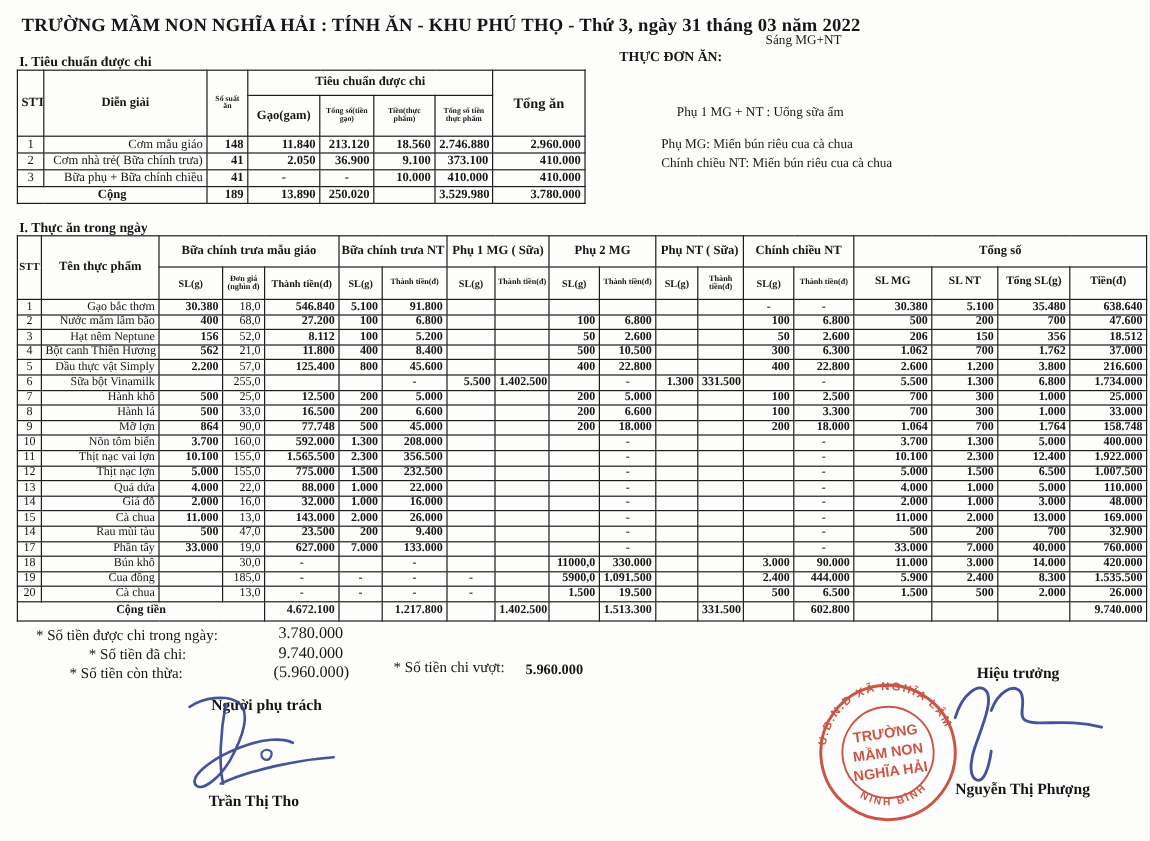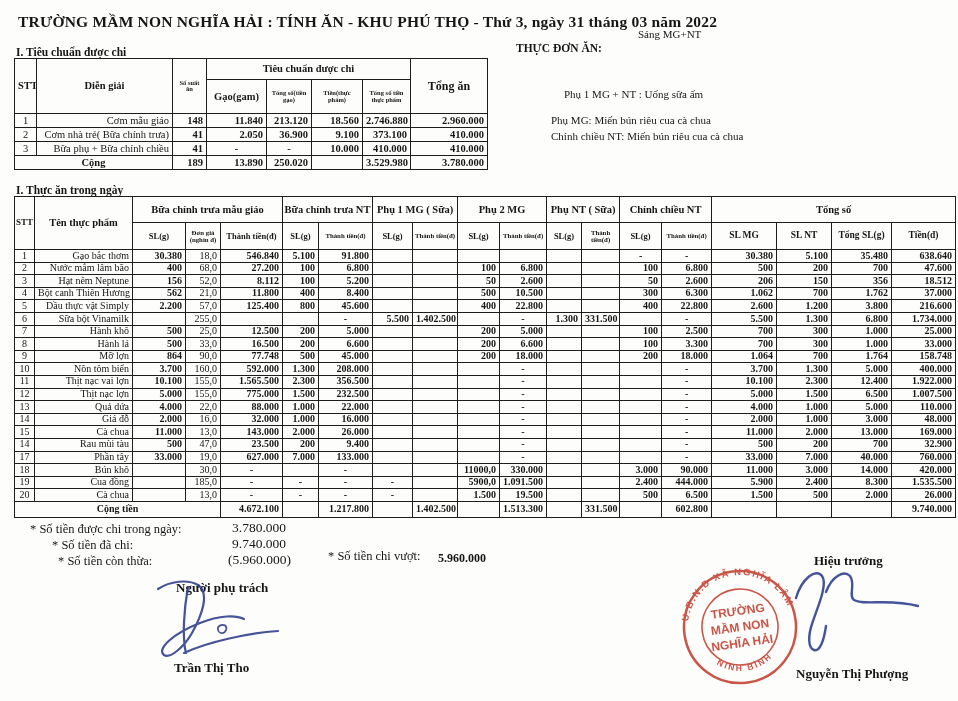--- a/index.html
+++ b/index.html
@@ -621,21 +621,21 @@
           <td class="r b"></td>
           <td class="r b"></td>
           <td class="r b"></td>
           <td class="r b">9.740.000</td>
         </tr>
       </tbody>
   </table>
 
   <div class="abs st-label" style="top:522px;left:30px;">* Số tiền được chi trong ngày:</div>
   <div class="abs st-value" style="top:520px;left:232px;">3.780.000</div>
-  <div class="abs st-label" style="top:538px;left:52px;">* Số tiền đã chi:</div>
+  <div class="abs st-label" style="top:538px;left:74px;">* Số tiền đã chi:</div>
   <div class="abs st-value" style="top:536px;left:232px;">9.740.000</div>
   <div class="abs st-label" style="top:554px;left:58px;">* Số tiền còn thừa:</div>
   <div class="abs st-value" style="top:552px;left:228px;">(5.960.000)</div>
   <div class="abs st-label" style="top:549px;left:328px;">* Số tiền chi vượt:</div>
   <div class="abs" style="top:551px;left:438px;font-size:12px;font-weight:bold;">5.960.000</div>
 
   <div class="abs sig-title" style="top:580px;left:162px;margin-left:14px;">Người phụ trách</div>
   <div class="abs" style="top:575px;left:140px;">
     <svg width="200" height="95" viewBox="0 0 200 95">
       <path d="M18 14 C30 6, 48 4, 58 10 C70 18, 62 40, 52 58 C44 72, 30 84, 24 80 C16 74, 34 58, 60 48 C80 40, 96 40, 104 44 M48 12 C44 34, 42 62, 46 78 M44 78 C70 66, 110 58, 138 56" fill="none" stroke="#31418f" stroke-width="2.2" stroke-linecap="round" opacity="0.9"></path>
@@ -643,21 +643,21 @@
     </svg>
   </div>
   <div class="abs sig-name" style="top:660px;left:174px;">Trần Thị Tho</div>
 
   <div class="abs sig-title" style="top:553px;left:814px;">Hiệu trưởng</div>
   <div class="abs" style="top:562px;left:768px;">
     <svg width="190" height="100" viewBox="0 0 190 100">
       <path d="M28 36 C34 16, 48 6, 54 14 C60 22, 50 44, 44 62 C40 74, 40 86, 46 88 C52 90, 56 78, 58 64 M58 30 C64 14, 76 8, 82 14 C88 22, 80 34, 86 38 C96 44, 120 36, 150 44" fill="none" stroke="#31418f" stroke-width="2.4" stroke-linecap="round" opacity="0.9"></path>
     </svg>
   </div>
-  <div class="abs sig-name" style="top:650px;left:796px;margin-top:16px;">Nguyễn Thị Phượng</div>
+  <div class="abs sig-name" style="top:650px;left:796px;">Nguyễn Thị Phượng</div>
 
   <div class="abs stamp-wrap" style="top:552px;left:665px;">
     <svg width="150" height="150" viewBox="0 0 150 150">
       <defs>
         <path id="arcTop" d="M 23 75 A 52 52 0 1 1 127 75"></path>
         <path id="arcBot" d="M 31 75 A 44 44 0 0 0 119 75"></path>
       </defs>
       <circle cx="75" cy="75" r="56" fill="none" stroke="#c0392b" stroke-width="2.5"></circle>
       <circle cx="75" cy="75" r="38" fill="none" stroke="#c0392b" stroke-width="1.6"></circle>
       <text fill="#c0392b" font-size="9.5" font-weight="bold" font-family="Liberation Sans, sans-serif" letter-spacing="1.5">

